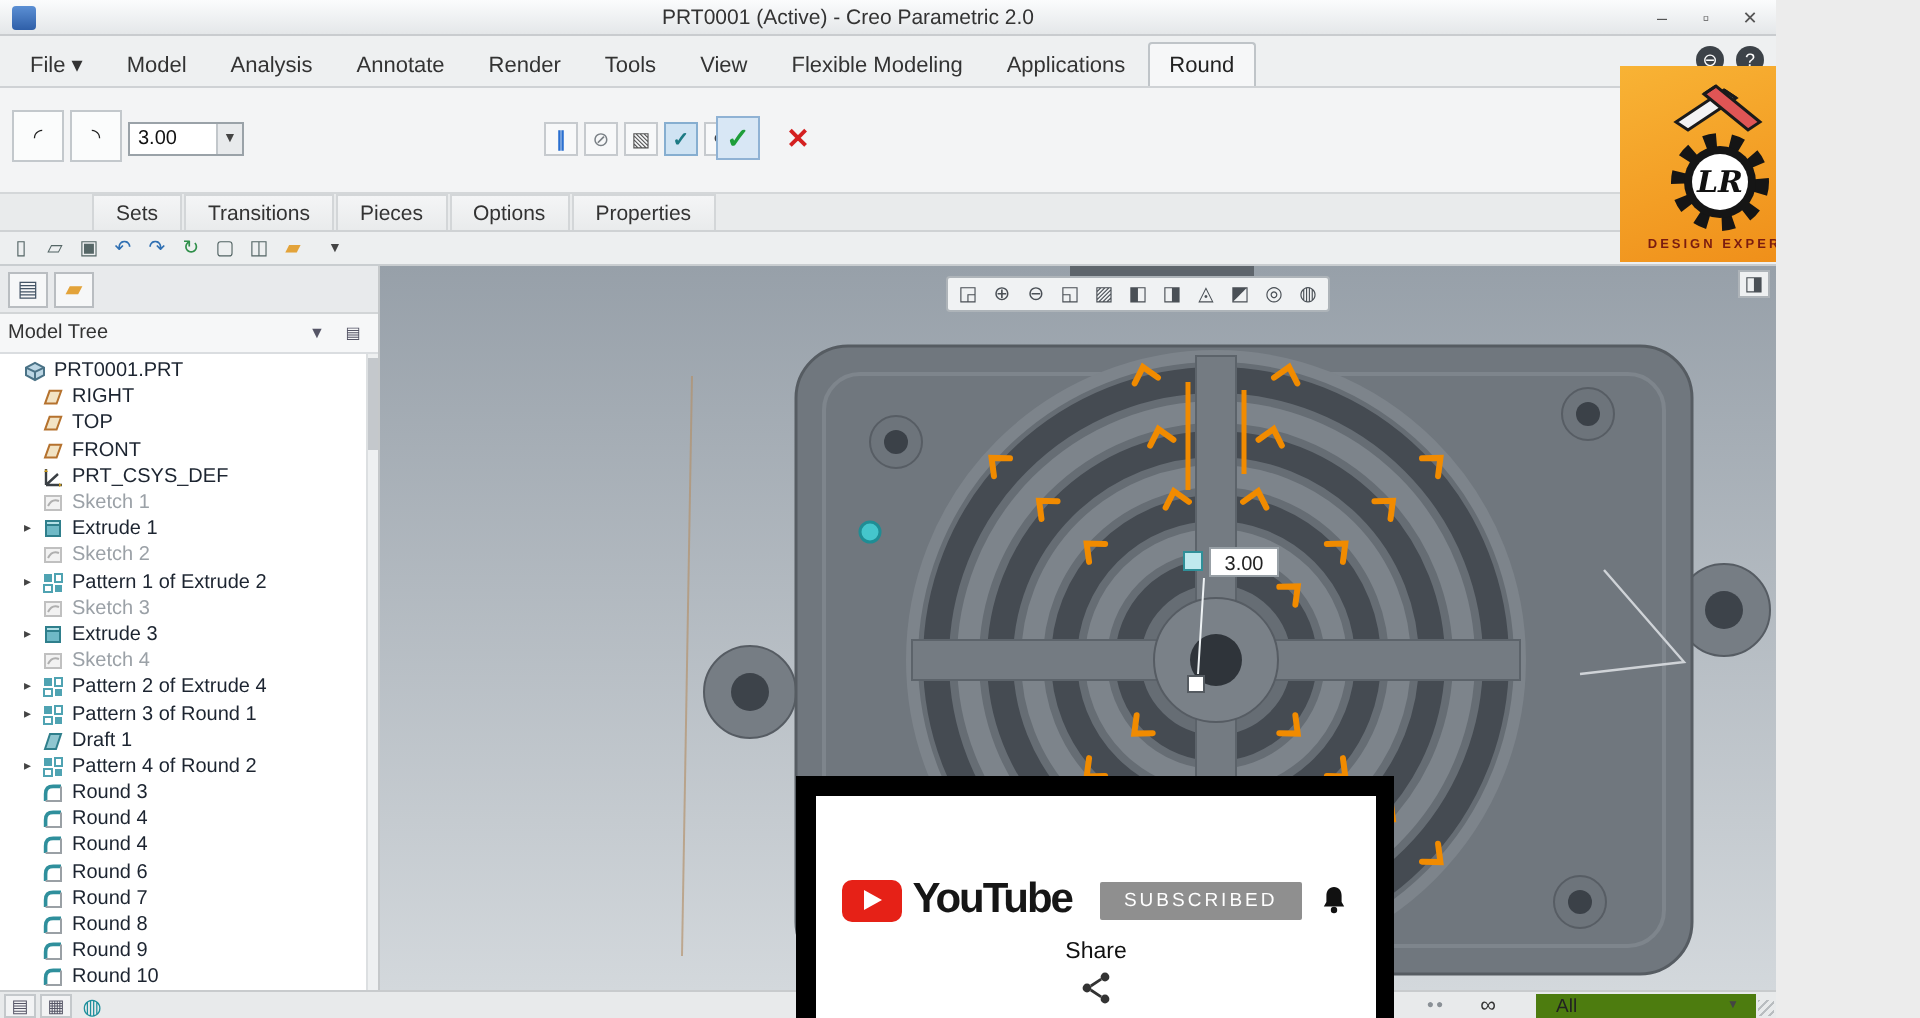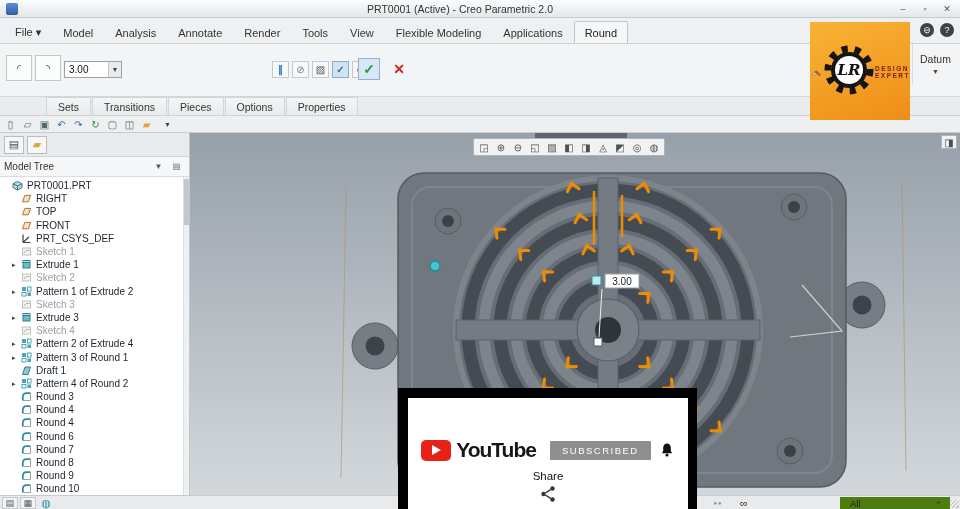--- a/index.html
+++ b/index.html
@@ -1,18 +1,18 @@
 <!DOCTYPE html>
 <html><head>
 <meta charset="utf-8">
 <style>
   *{margin:0;padding:0;box-sizing:border-box}
   html,body{width:960px;height:509px;overflow:hidden;background:#ececec;
     font-family:"Liberation Sans",sans-serif;font-size:11px;color:#222}
-  .app{position:relative;width:960px;height:509px;background:#8b5cf6;overflow:hidden}
+  .app{position:relative;width:888px;height:509px;background:#8b5cf6;overflow:hidden}
 
   
   .titlebar{position:absolute;top:0;left:0;right:0;height:18px;
     background:linear-gradient(#fbfcfd,#e4e7e9);border-bottom:1px solid #c9cccf;
     display:flex;align-items:center;padding:0 6px}
   .appicon{width:12px;height:12px;background:linear-gradient(#5b8fd4,#2f5fa8);border-radius:2px;margin-right:6px}
   .title{flex:1;text-align:center;font-size:10.5px;color:#333}
   #win-controls{display:flex;gap:8px}
   .winbtn{width:14px;height:12px;display:flex;align-items:center;justify-content:center;
     color:#555;font-size:9px;cursor:default}
@@ -121,22 +121,22 @@
   #sb-center{position:absolute;left:710px;top:1px;display:flex;gap:10px}
   .sb-combo{position:absolute;right:10px;top:1px;width:110px;height:12px;background:#fff;
     border:6px solid #4d7c0f;display:flex;align-items:center}
   .sb-combo .val{flex:1;padding-left:4px;font-size:9.5px;color:#222}
   .sb-combo .arr{width:12px;height:100%;background:#e6e8ea;border-left:1px solid #c2c6c9;
     display:flex;align-items:center;justify-content:center;font-size:6px;color:#444}
   .grip{position:absolute;right:1px;bottom:1px;width:8px;height:8px;
     background:repeating-linear-gradient(135deg,#b9bdc0 0 1px,transparent 1px 3px)}
 
   
-  .logo-overlay{position:absolute;left:810px;top:22px;width:100px;height:98px;z-index:40;
-    background:linear-gradient(160deg,#f8b335,#ef8d18);display:flex;flex-direction:row;
+  .logo-overlay{position:absolute;left:810px;top:33px;width:100px;height:98px;z-index:40;
+    background:linear-gradient(160deg,#f8b335,#ef8d18);display:flex;flex-direction:column;
     align-items:center;overflow:hidden}
   .pencils{margin-top:4px}
   .gear-badge{position:relative;width:52px;height:52px;margin-top:-2px}
   .monogram{position:absolute;left:0;top:0;right:0;bottom:0;display:flex;align-items:center;
     justify-content:center;font-family:"DejaVu Serif",serif;font-style:italic;font-weight:bold;
     font-size:15px;color:#111}
   .tagline{margin-top:2px;font-size:6.5px;font-weight:bold;letter-spacing:1.5px;color:#7a1c10}
 
   
   .yt-frame{position:absolute;left:398px;top:388px;width:299px;height:121px;background:#000;z-index:50}

